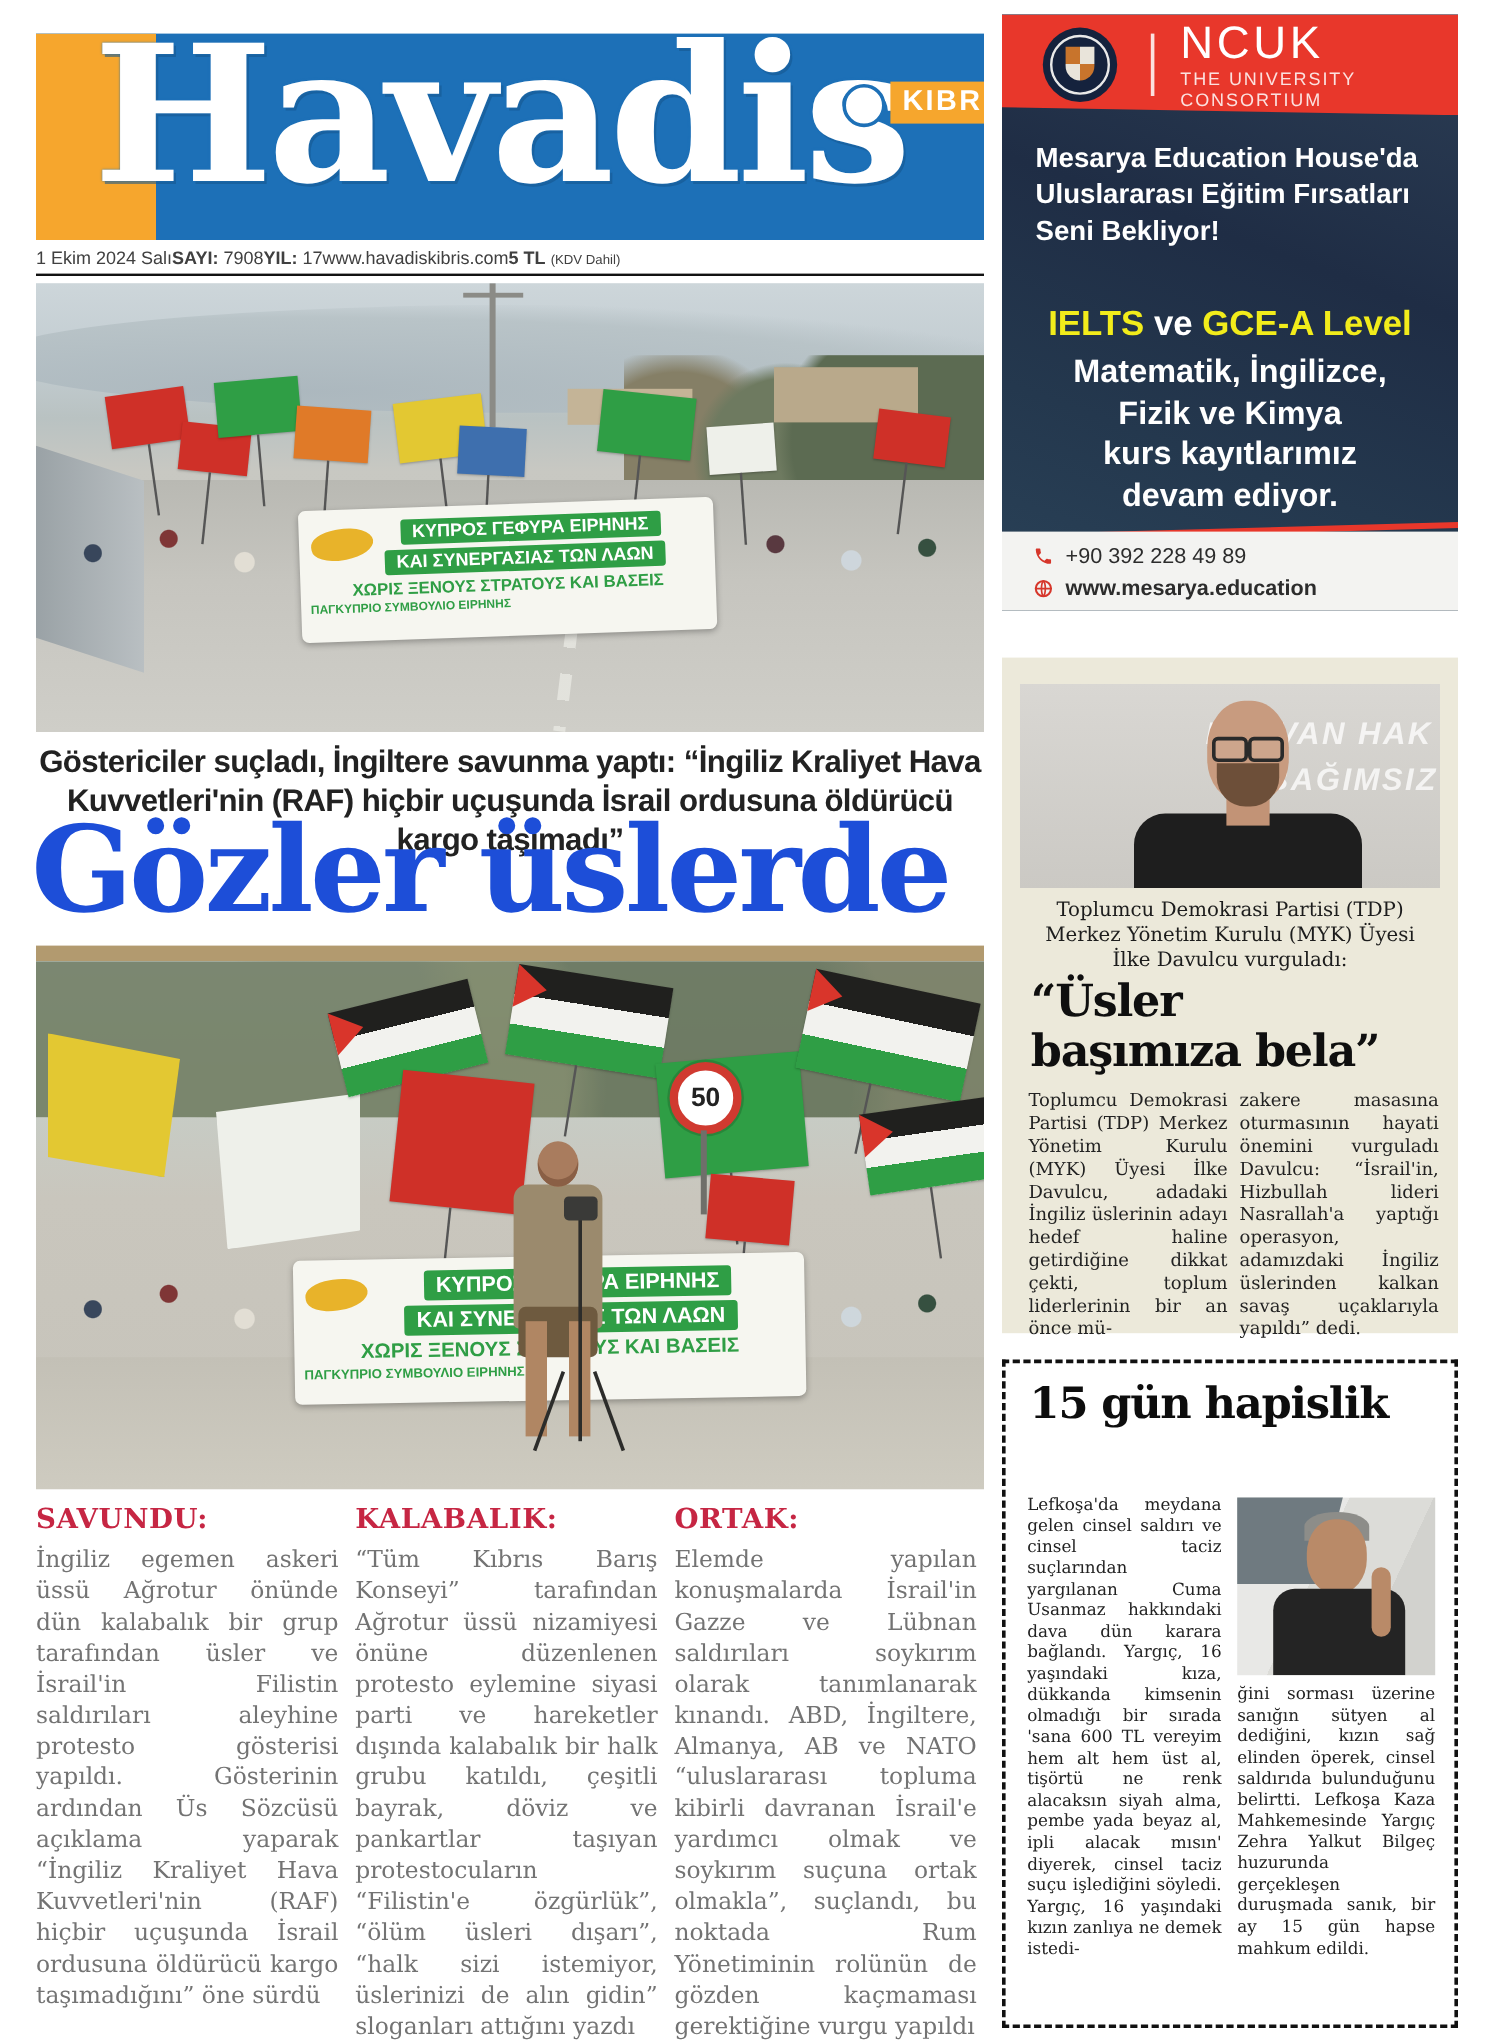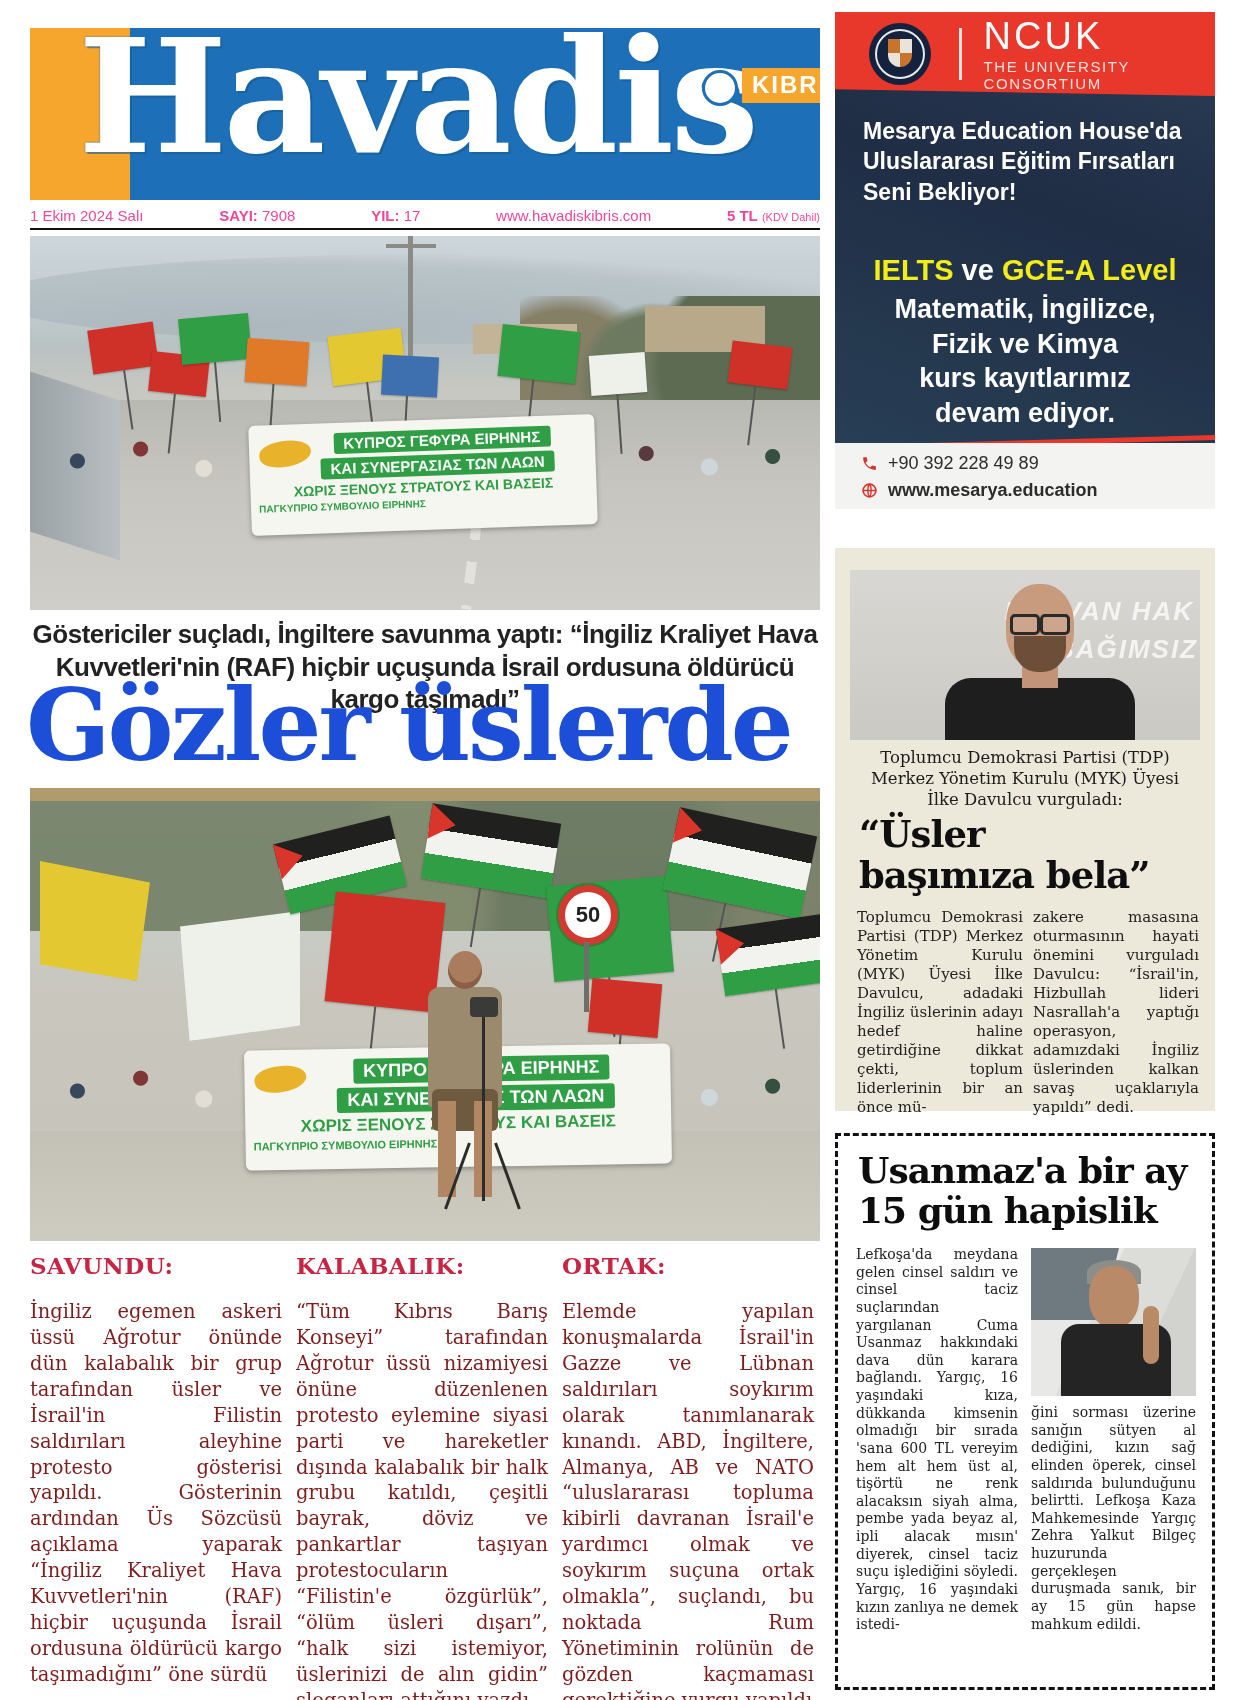--- a/index.html
+++ b/index.html
@@ -12,22 +12,22 @@
   .mast-orange{left:0;top:0;width:100px;height:172px;background:#f6a62d;}
   .mast-title{left:48px;top:-26px;width:760px;font-family:"DejaVu Serif",serif;font-weight:bold;
               font-size:158px;line-height:1.2;color:#fff;letter-spacing:-4px;
               text-shadow:0 0 2px #1d70b7, 2px 2px 0 rgba(21,86,140,.55);}
   .kibris-dot{left:672px;top:42px;width:30px;height:30px;border-radius:50%;background:#fff;border:3px solid #1d70b7;}
   .kibris-badge{left:712px;top:40px;background:#f6a62d;color:#fff;font-family:"Liberation Sans",sans-serif;
                 font-weight:bold;font-size:24px;letter-spacing:2px;padding:3px 10px 4px;}
 
   
   .dateline{left:30px;top:202px;width:790px;height:26px;border-bottom:2px solid #111;
-            display:flex;justify-content:space-between;align-items:center;
-            font-family:"Liberation Sans",sans-serif;font-size:15px;color:#ec4899;}
+            display:flex;align-items:center;
+            font-family:"Liberation Sans",sans-serif;font-size:15px;color:#404040;}
   .dl b{font-weight:bold;}
   .dl .small{font-size:11px;}
 
   
   .photo1{left:30px;top:236px;width:790px;height:374px;overflow:hidden;
           background:linear-gradient(180deg,#cdd6da 0%,#c2ccd1 18%,#b9c2c2 30%,#c8c8c2 42%,#c2c1bc 100%);}
   .p1-hills{left:-40px;top:18px;width:900px;height:90px;border-radius:50%;
             background:radial-gradient(ellipse at 30% 80%,#aab6bd 0%,#b7c2c6 60%,transparent 75%);opacity:.9;}
   .p1-trees{right:0;top:60px;width:300px;height:120px;
             background:radial-gradient(circle at 80% 60%,#5c6b52 0 40%,transparent 45%),
@@ -97,21 +97,21 @@
                 background:linear-gradient(90deg,#b08663 0 18px,transparent 18px 36px,#b08663 36px);}
   .speaker-shorts{left:402px;top:288px;width:66px;height:42px;background:#6e5a3f;border-radius:6px;}
   .tripod{left:452px;top:210px;width:3px;height:190px;background:#2c2c2a;}
   .tripod:before{content:"";position:absolute;left:-26px;top:130px;width:3px;height:70px;background:#2c2c2a;transform:rotate(20deg);}
   .tripod:after{content:"";position:absolute;left:24px;top:130px;width:3px;height:70px;background:#2c2c2a;transform:rotate(-20deg);}
   .micbox{left:440px;top:196px;width:28px;height:20px;background:#3a3a38;border-radius:4px;}
 
   
   .newscol{top:1252px;width:252px;}
   .kicker{font-family:"DejaVu Serif",serif;font-weight:bold;font-size:23px;color:#c62643;letter-spacing:.5px;}
-  .colbody{margin-top:20px;font-size:19.5px;line-height:1.33;text-align:justify;color:#7f1d1d;}
+  .colbody{margin-top:8px;font-size:19.5px;line-height:1.33;text-align:justify;color:#737373;}
 
   
   .ad{left:835px;top:12px;width:380px;height:497px;background:linear-gradient(200deg,#2c3e55 0%,#1f2d45 40%,#24384e 70%,#2a4258 100%);overflow:hidden;}
   .ad-head{left:0;top:0;width:100%;height:84px;background:#e8372b;display:flex;align-items:center;
            clip-path:polygon(0 0,100% 0,100% 100%,0 92%);}
   .badge{width:62px;height:62px;border-radius:50%;background:#15223d;margin-left:34px;position:relative;flex:0 0 auto;}
   .badge:before{content:"";position:absolute;inset:6px;border-radius:50%;border:2px solid #e9e9e9;}
   .badge:after{content:"";position:absolute;left:19px;top:16px;width:24px;height:28px;border-radius:0 0 12px 12px;
                background:conic-gradient(from 0deg at 50% 50%,#e9e4da 0 25%,#c8742c 25% 50%,#e9e4da 50% 75%,#c8742c 75%);}
   .ad-divider{width:3px;height:52px;background:rgba(255,255,255,.85);margin:0 22px 0 28px;}
@@ -315,21 +315,20 @@
     <div class="abs tdp-head">
       <div>“Üsler</div>
       <div>başımıza bela”</div>
     </div>
     <div class="abs tdp-col" style="left:22px;">Toplumcu Demokrasi Partisi (TDP) Merkez Yönetim Kurulu (MYK) Üyesi İlke Davulcu, adadaki İngiliz üslerinin adayı hedef haline getirdiğine dikkat çekti, toplum liderlerinin bir an önce mü-</div>
     <div class="abs tdp-col" style="left:198px;">zakere masasına oturmasının hayati önemini vurguladı Davulcu: “İsrail'in, Hizbullah lideri Nasrallah'a yaptığı operasyon, adamızdaki İngiliz üslerinden kalkan savaş uçaklarıyla yapıldı” dedi.</div>
   </div>
 
   <div class="abs court">
     <div class="abs court-head">
-      <div>Usanmaz'a bir ay</div>
       <div>15 gün hapislik</div>
     </div>
     <div class="abs court-col" style="left:18px;width:162px;">Lefkoşa'da meydana gelen cinsel saldırı ve cinsel taciz suçlarından yargılanan Cuma Usanmaz hakkındaki dava dün karara bağlandı. Yargıç, 16 yaşındaki kıza, dükkanda kimsenin olmadığı bir sırada 'sana 600 TL vereyim hem alt hem üst al, tişörtü ne renk alacaksın siyah alma, pembe yada beyaz al, ipli alacak mısın' diyerek, cinsel taciz suçu işlediğini söyledi. Yargıç, 16 yaşındaki kızın zanlıya ne demek istedi-</div>
     <div class="abs court-photo">
       <div class="van-window"></div>
       <div class="cman-hair"></div>
       <div class="cman-head"></div>
       <div class="cman-body"></div>
       <div class="cman-arm"></div>
     </div>

